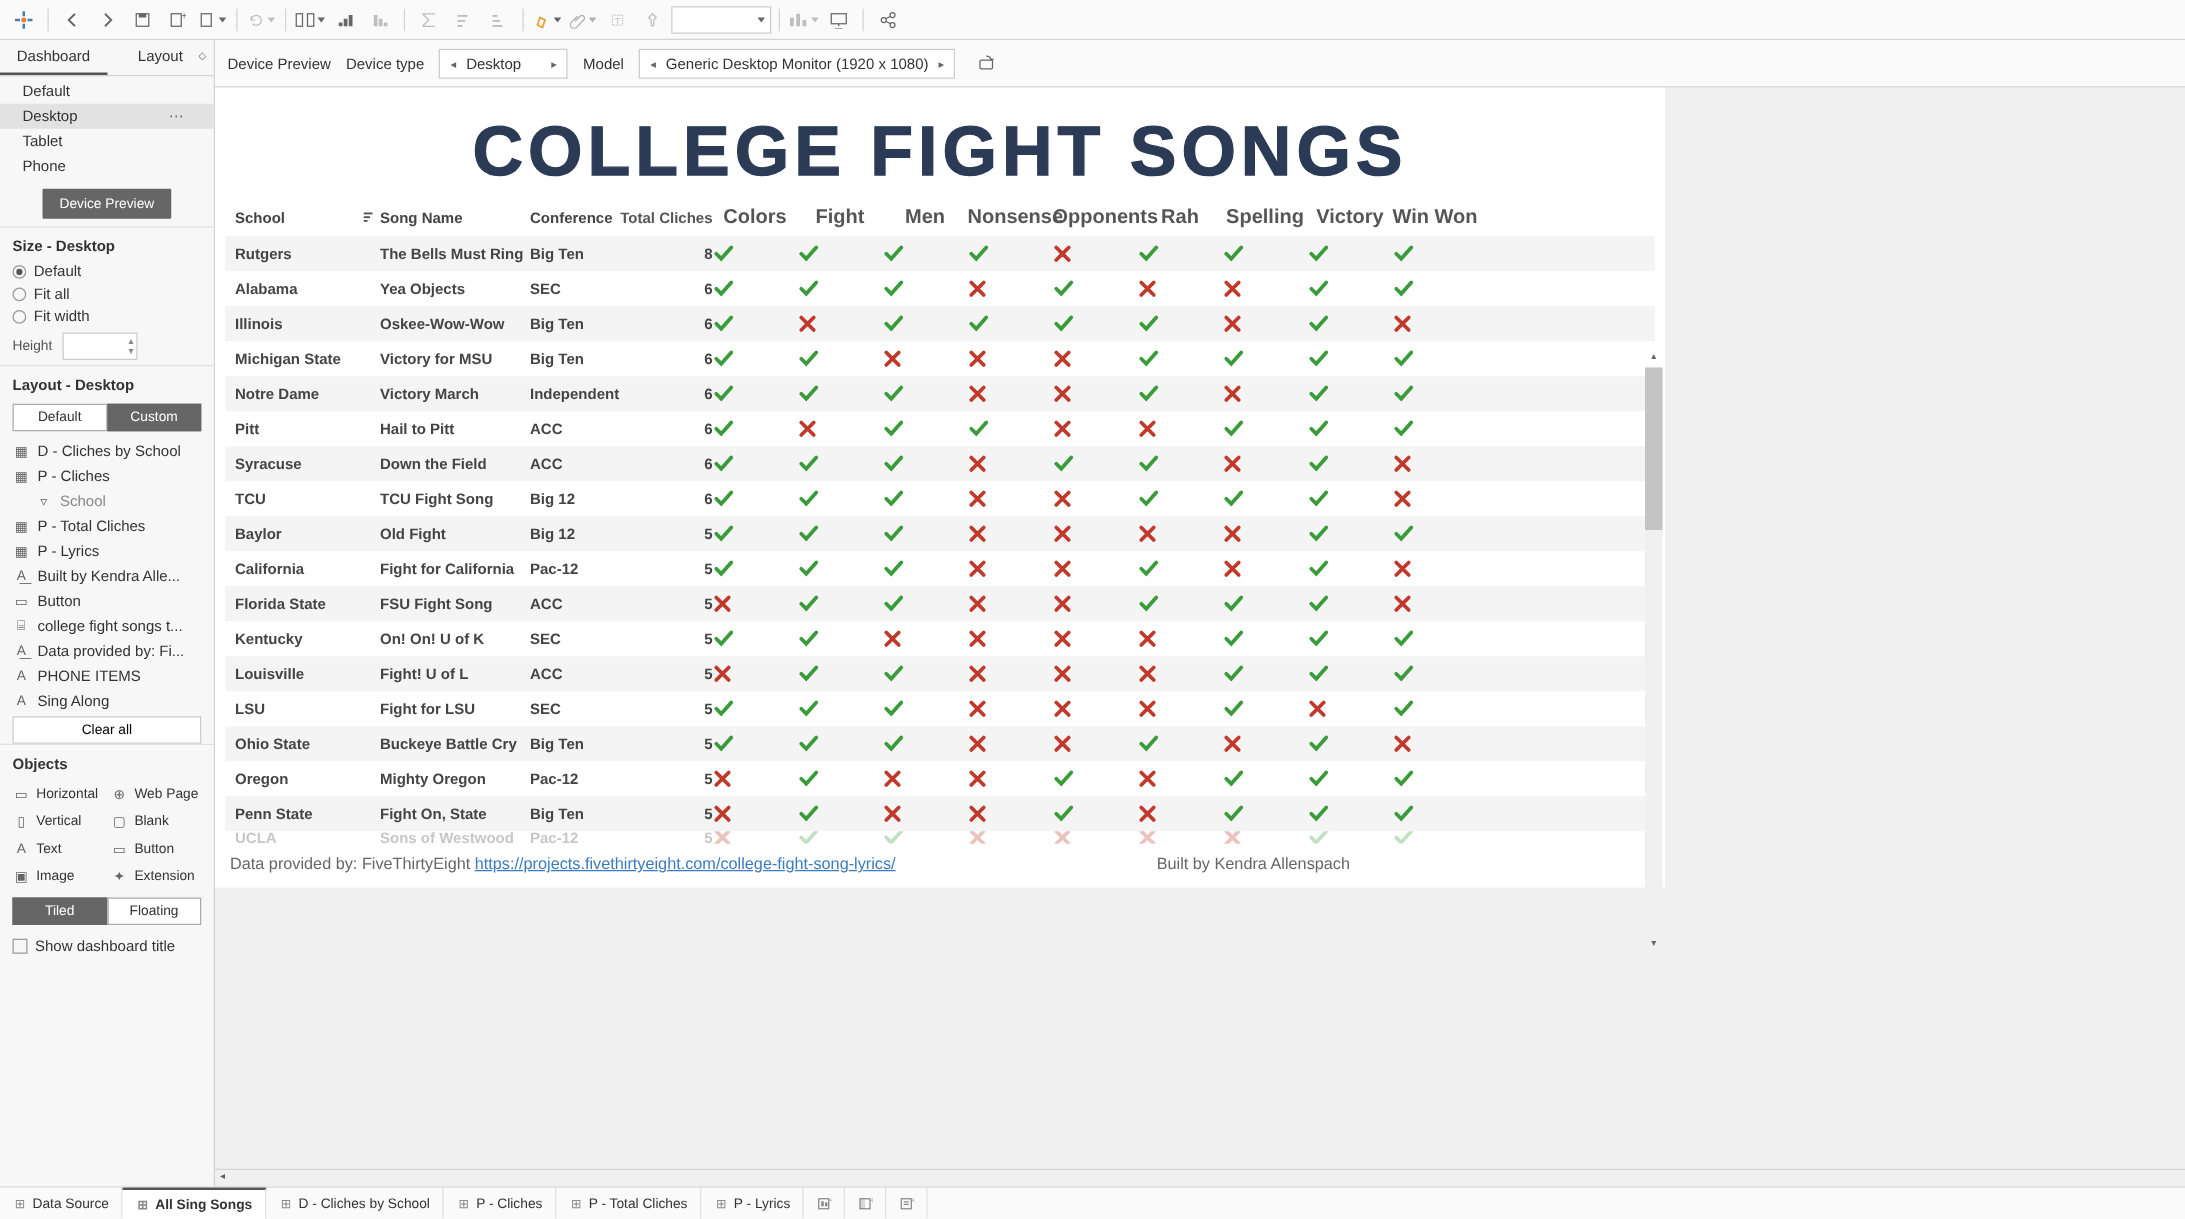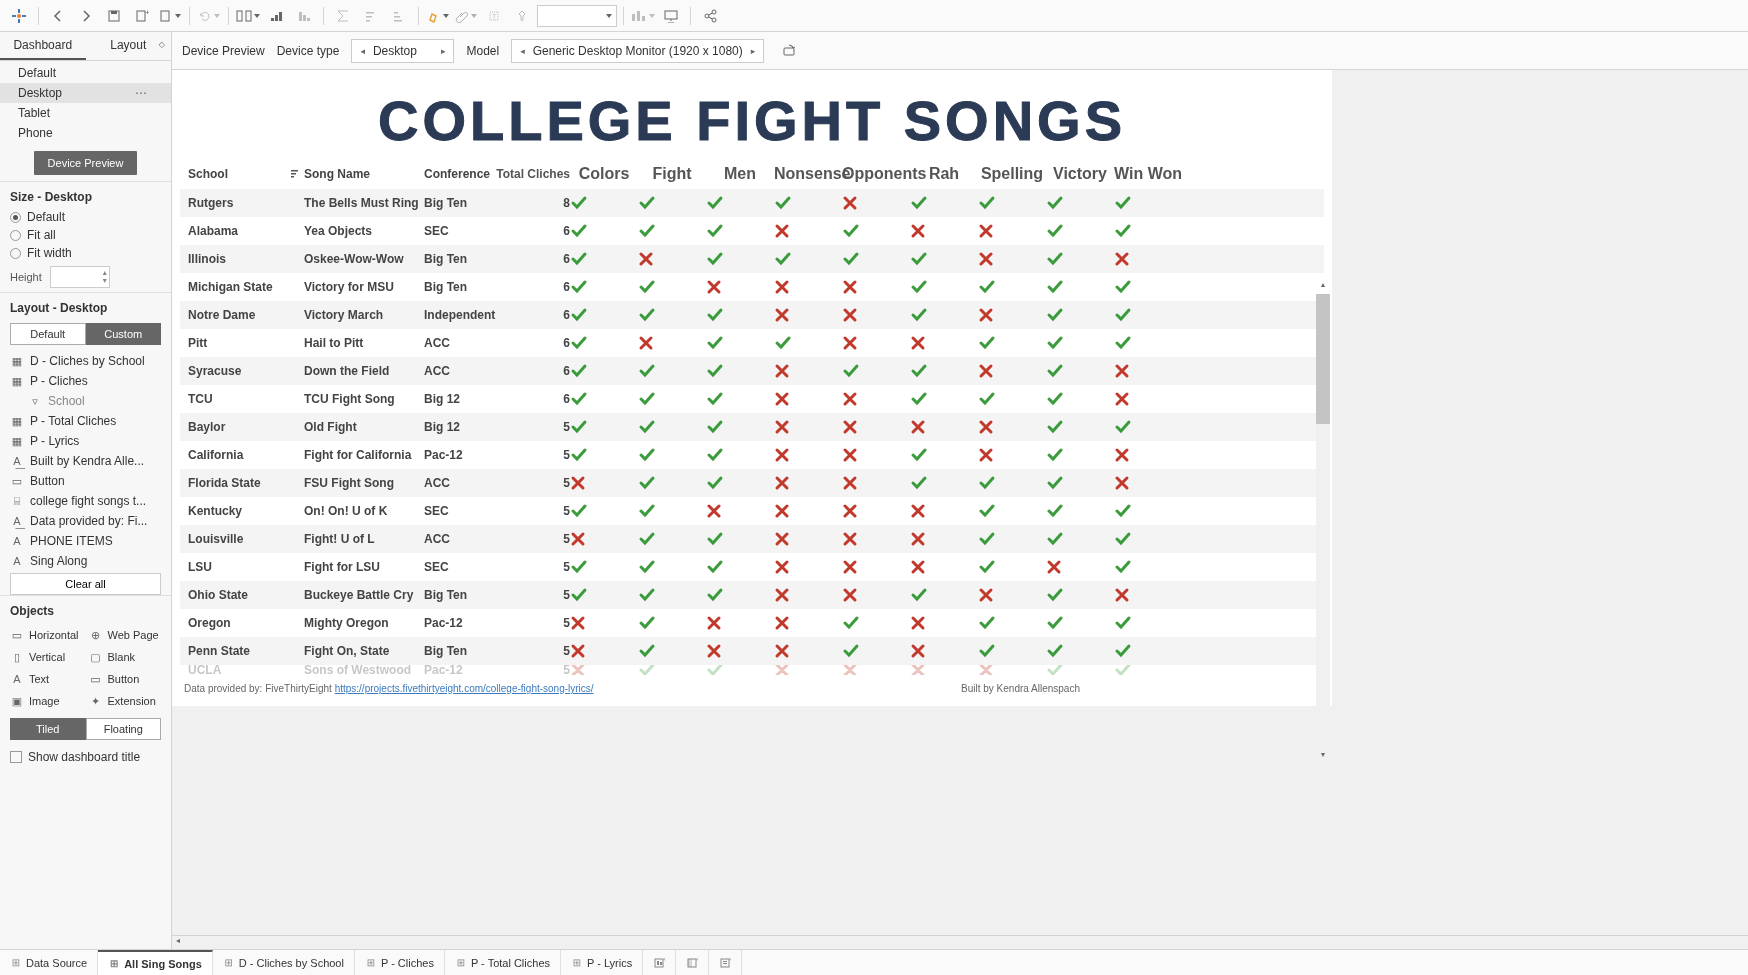--- a/index.html
+++ b/index.html
@@ -52,21 +52,21 @@
 .dash-sub .hint{font-weight:400;font-size:12px;color:#555}
 .song-table{width:100%;padding:0 8px;font-size:12px}
 .st-head{display:flex;padding:6px 8px;font-weight:600;color:#555;align-items:center}
 .st-row{display:flex;padding:5px 8px;align-items:center}
 .st-row:nth-child(odd){background:#f4f4f4}
 .c-school{width:116px;font-weight:700;color:#444;display:flex;align-items:center;justify-content:space-between}
 .c-song{width:120px;font-weight:700;color:#444}
 .c-conf{width:66px;font-weight:700;color:#444}
 .c-total{width:80px;text-align:right;padding-left:30px}
 .c-mark{width:68px;text-align:center;font-size:16px;font-weight:700}
-.dash-footer{display:flex;justify-content:space-between;padding:8px 12px 12px;font-size:10px;color:#666}
+.dash-footer{display:flex;justify-content:space-between;padding:8px 12px 12px;font-size:13px;color:#666}
 .dash-footer a{color:#3b7bbf;text-decoration:underline}
 .table-scroll{position:absolute;right:2px;top:224px;width:14px;height:456px;background:#f0f0f0}
 .table-scroll .thumb{position:absolute;top:0;width:100%;height:130px;background:#c4c4c4}
 .table-scroll .arr-up{position:absolute;top:-14px;width:100%;height:14px;text-align:center;font-size:8px;color:#666}
 .table-scroll .arr-dn{position:absolute;bottom:-14px;width:100%;height:14px;text-align:center;font-size:8px;color:#666}
 .bottom-tabs{height:26px;border-top:1px solid #d4d4d4;display:flex;align-items:stretch;background:#fafafa;font-size:11px}
 .bt-item{padding:0 10px;display:flex;align-items:center;gap:4px;border-right:1px solid #e0e0e0;cursor:pointer;white-space:nowrap}
 .bt-item.active{background:#fff;border-top:2px solid #555;font-weight:600}
 .bt-ico{width:12px;height:12px;display:inline-flex;align-items:center;justify-content:center;font-size:10px;color:#888}
 svg{display:block}

